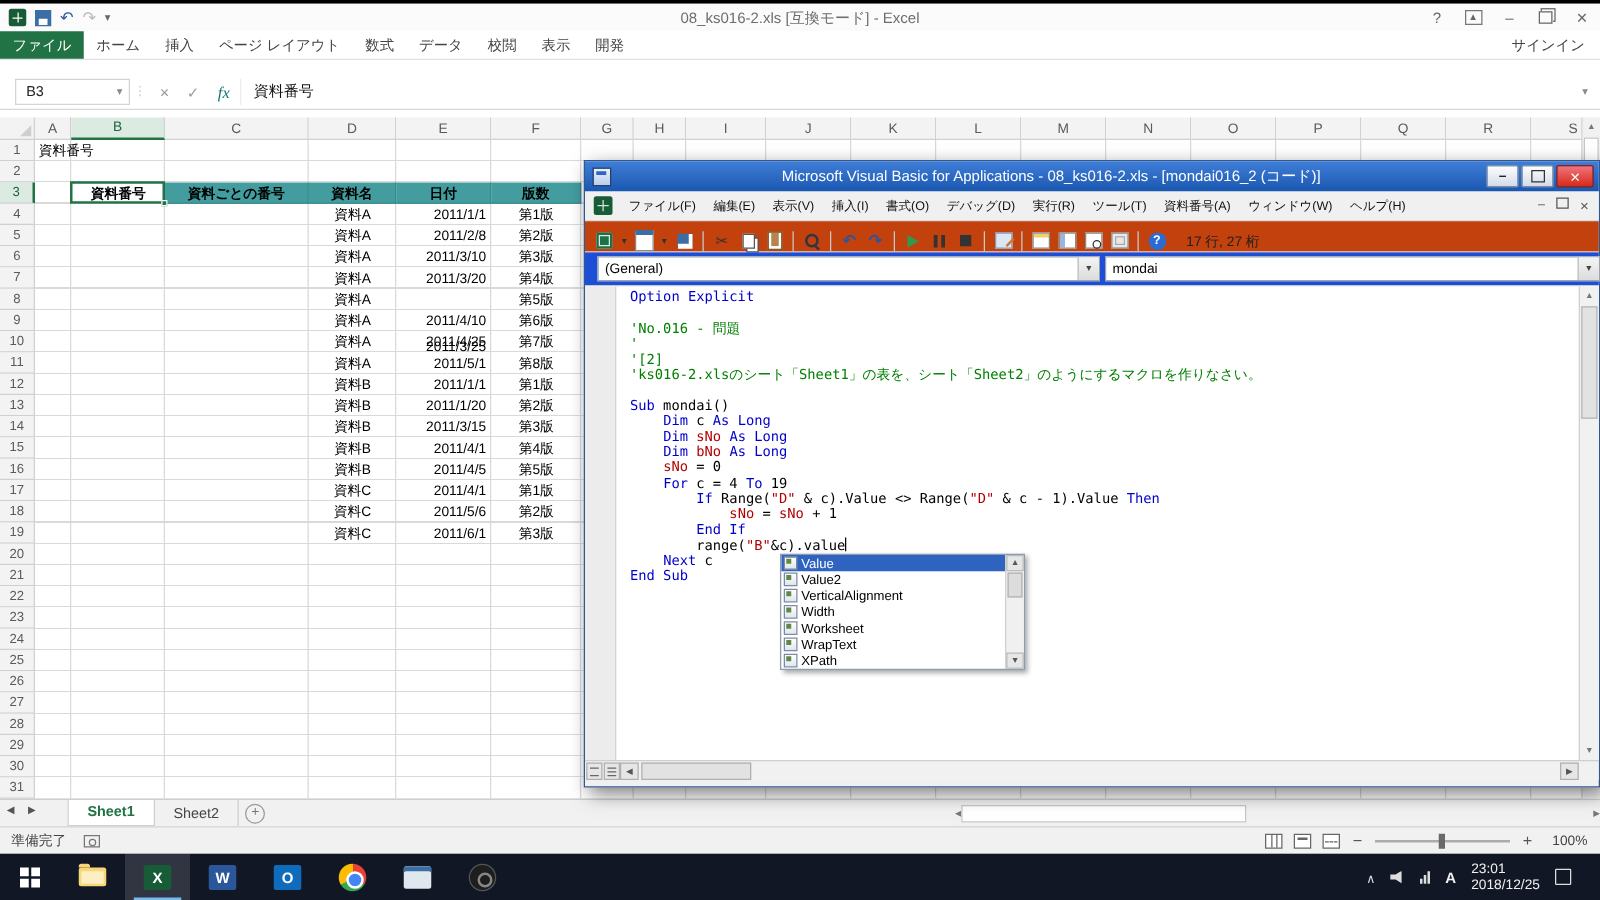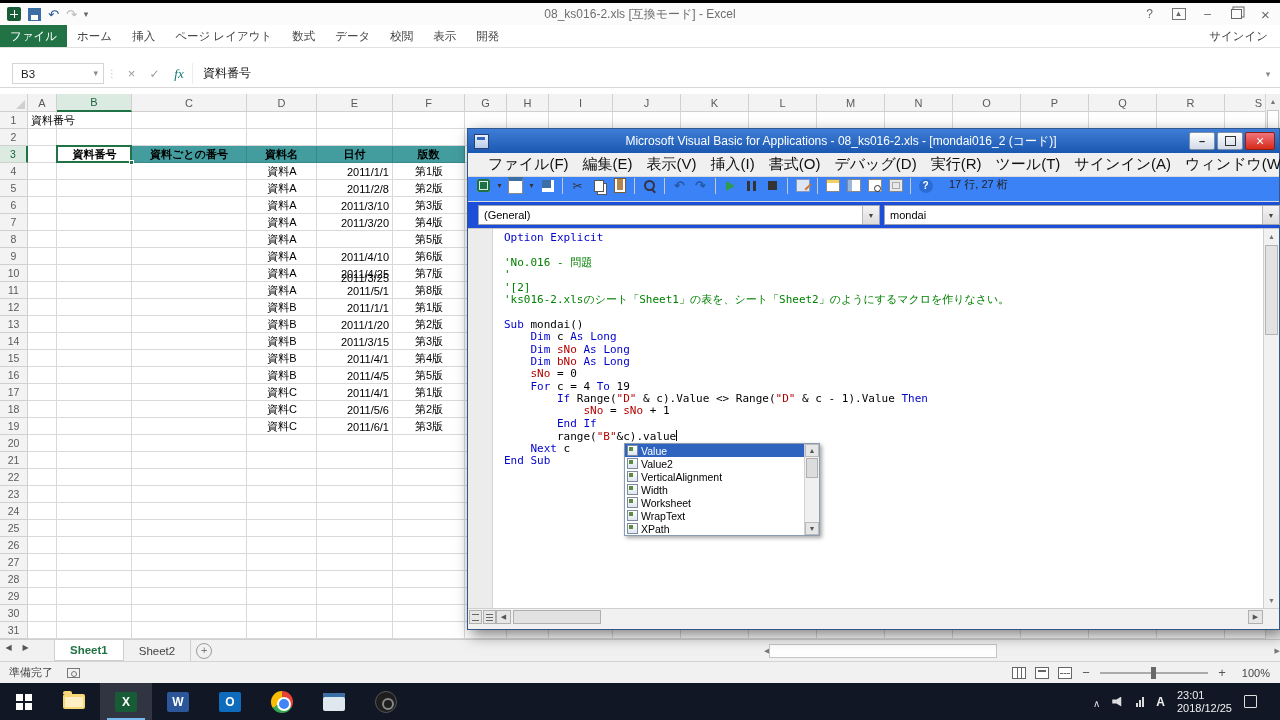--- a/index.html
+++ b/index.html
@@ -105,28 +105,28 @@
 .vt-text{position:absolute;left:30px;right:95px;text-align:center;font-size:12px;color:#fff;white-space:nowrap;overflow:hidden}
 .v-btns{position:absolute;right:4px;top:3px;display:flex;gap:2px}
 .vbtn{width:26px;height:18px;display:flex;align-items:center;justify-content:center;font-size:11px;background:linear-gradient(#fdfdfd,#d3dbe8);border:1px solid #7e8fa8;border-radius:2px;color:#222}
 .vbtn-min::before{content:"–";font-weight:bold}
 .vbtn-max::before{content:"";display:block;width:9px;height:8px;border:1px solid #333}
 .vbtn-close{background:linear-gradient(#f1747c,#d62a18);border-color:#8f1d12;color:#fff;width:30px}
 .vbtn-close::before{content:"×";font-size:14px}
 .v-menu{height:24px;background:#f0f0f0;border-bottom:1px solid #dadada;display:flex;align-items:center;padding-left:4px;flex:0 0 auto}
 .child-icon{width:15px;height:15px;margin:0 6px 0 3px;background:#185c37;border-radius:2px;position:relative}
 .child-icon::after{content:"";position:absolute;left:3px;top:3px;right:3px;bottom:3px;background:linear-gradient(#cfe8d8,#cfe8d8) center/9px 1px no-repeat,linear-gradient(#cfe8d8,#cfe8d8) center/1px 9px no-repeat}
-.vmenu{padding:0 7px;font-size:15px;color:#111;height:100%;display:flex;align-items:center;white-space:nowrap}
+.vmenu{padding:0 7px;font-size:10px;color:#111;height:100%;display:flex;align-items:center;white-space:nowrap}
 .child-btns{margin-left:auto;display:flex;gap:9px;padding-right:8px;color:#555;font-size:10px}
 .cb::before{display:block}
 .cb-min::before{content:"–"}
 .cb-restore::before{content:"";width:8px;height:7px;border:1px solid #555;display:block}
 .cb-close::before{content:"×";font-size:12px}
 
-.v-toolbar{height:25px;background:#3b82f6;border-bottom:1px solid #dadada;display:flex;align-items:flex-start;padding-left:6px;gap:2px;flex:0 0 auto}
+.v-toolbar{height:25px;background:#c2410c;border-bottom:1px solid #dadada;display:flex;align-items:flex-end;padding-left:6px;gap:2px;flex:0 0 auto}
 .tbi{width:19px;height:17px;display:flex;align-items:center;justify-content:center;position:relative;flex:0 0 auto}
 .tbsep{width:1px;height:16px;background:#c9c9c9;margin:0 3px;flex:0 0 auto}
 .tb-drop{width:9px;display:flex;align-items:center;justify-content:center;flex:0 0 auto}
 .tb-drop::before{content:"▾";font-size:8px;color:#333}
 .tb-excel::before{content:"";width:13px;height:13px;background:#1e7145;border-radius:2px;display:block;box-shadow:inset 0 0 0 2px #1e7145,inset 0 0 0 3px rgba(255,255,255,.85)}
 .tb-form::before{content:"";width:13px;height:12px;background:#fff;border:1px solid #8a8a8a;border-top:4px solid #3a6ea5;display:block}
 .tb-save::before{content:"";width:12px;height:12px;background:#3a6ea5;display:block;box-shadow:inset -3px -4px 0 0 #fff}
 .tb-cut::before{content:"✂";font-size:12px;color:#333}
 .tb-copy::before{content:"";width:8px;height:10px;background:#fff;border:1px solid #555;display:block;box-shadow:3px 3px 0 -1px #fff,3px 3px 0 0 #555}
 .tb-paste::before{content:"";width:10px;height:13px;background:#b5854f;border:1px solid #7d5a2e;display:block;box-shadow:inset 2px -2px 0 0 #fff,inset -2px -2px 0 0 #fff}
@@ -459,21 +459,21 @@
       <span class="child-icon"></span>
       <div id="vbe-menus" style="display:flex;height:100%">
           <div class="vmenu">ファイル(F)</div>
           <div class="vmenu">編集(E)</div>
           <div class="vmenu">表示(V)</div>
           <div class="vmenu">挿入(I)</div>
           <div class="vmenu">書式(O)</div>
           <div class="vmenu">デバッグ(D)</div>
           <div class="vmenu">実行(R)</div>
           <div class="vmenu">ツール(T)</div>
-          <div class="vmenu">サインイン(A)</div>
+          <div class="vmenu">資料番号(A)</div>
           <div class="vmenu">ウィンドウ(W)</div>
           <div class="vmenu">ヘルプ(H)</div>
         </div>
       <div class="child-btns">
         <span class="cb cb-min"></span>
         <span class="cb cb-restore"></span>
         <span class="cb cb-close"></span>
       </div>
     </div>
 

